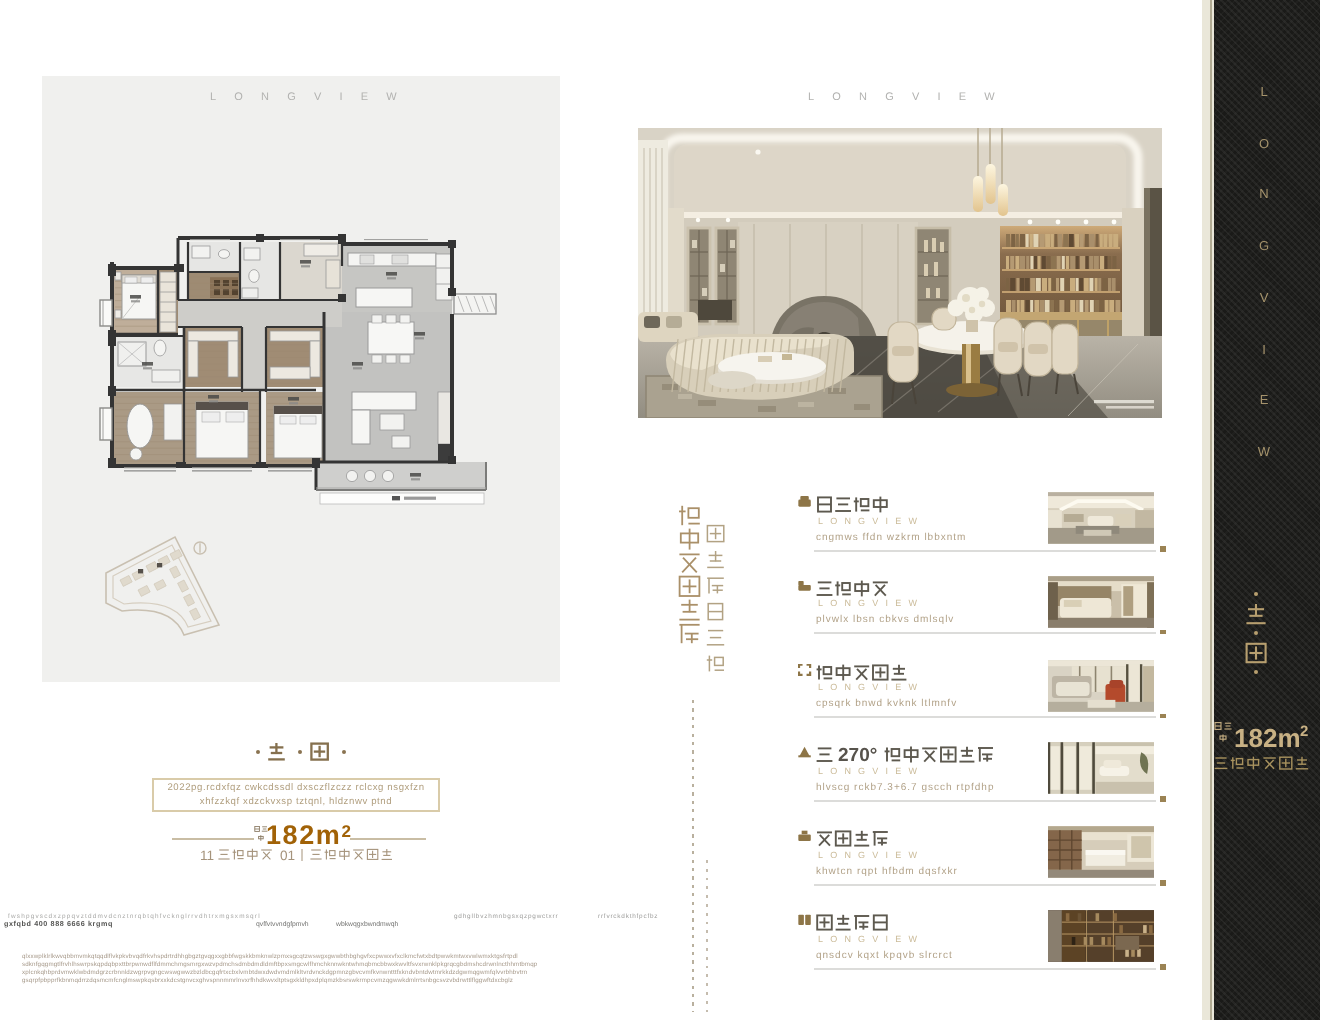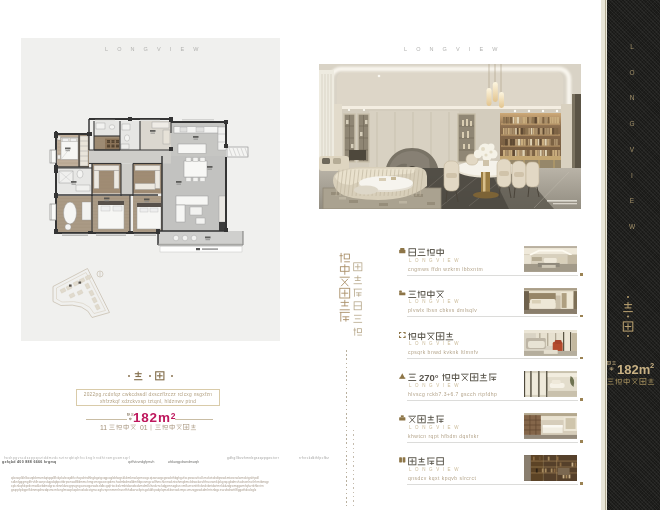--- a/index.html
+++ b/index.html
@@ -368,21 +368,21 @@
       <line x1="0.4" y1="1.5" x2="2.6" y2="1.5"></line>
       <line x1="4.1" y1="0.4" x2="6.5" y2="0.4"></line>
       <line x1="4.4" y1="1.5" x2="6.2" y2="1.5"></line>
       <line x1="3.9" y1="2.6" x2="6.7" y2="2.6"></line>
     </g>
     <g fill="none" stroke="#8a7a63" stroke-width="0.45">
       <rect x="2.3" y="5.2" width="2.3" height="1.2"></rect>
       <line x1="3.4" y1="4.6" x2="3.4" y2="7.4"></line>
     </g>
   </svg>
-<div class="abs" style="left:133px;top:410px;font-size:13.5px;font-weight:bold;color:#be185d;letter-spacing:.8px">182m<span style="font-size:8.5px;vertical-align:3.5px">2</span></div>
+<div class="abs" style="left:133px;top:410px;font-size:13.5px;font-weight:bold;color:#a16207;letter-spacing:.8px">182m<span style="font-size:8.5px;vertical-align:3.5px">2</span></div>
 
 <svg class="abs" style="left:100px;top:423px" width="100" height="9" viewBox="0 0 100 9">
 <text x="0" y="7" font-size="6.8" fill="#a5937b" font-family="Liberation Sans">11</text>
 <g fill="none" stroke="#a5937b" stroke-width="0.55">
       <line x1="9.6" y1="2.0" x2="14.4" y2="2.0"></line>
       <line x1="10.2" y1="4.2" x2="13.8" y2="4.2"></line>
       <line x1="9.2" y1="6.5" x2="14.8" y2="6.5"></line>
       <line x1="17.2" y1="1.7" x2="17.2" y2="6.7"></line>
       <line x1="16.3" y1="3.1" x2="18.1" y2="3.1"></line>
       <rect x="18.8" y="2.3" width="2.7" height="2.5"></rect>

